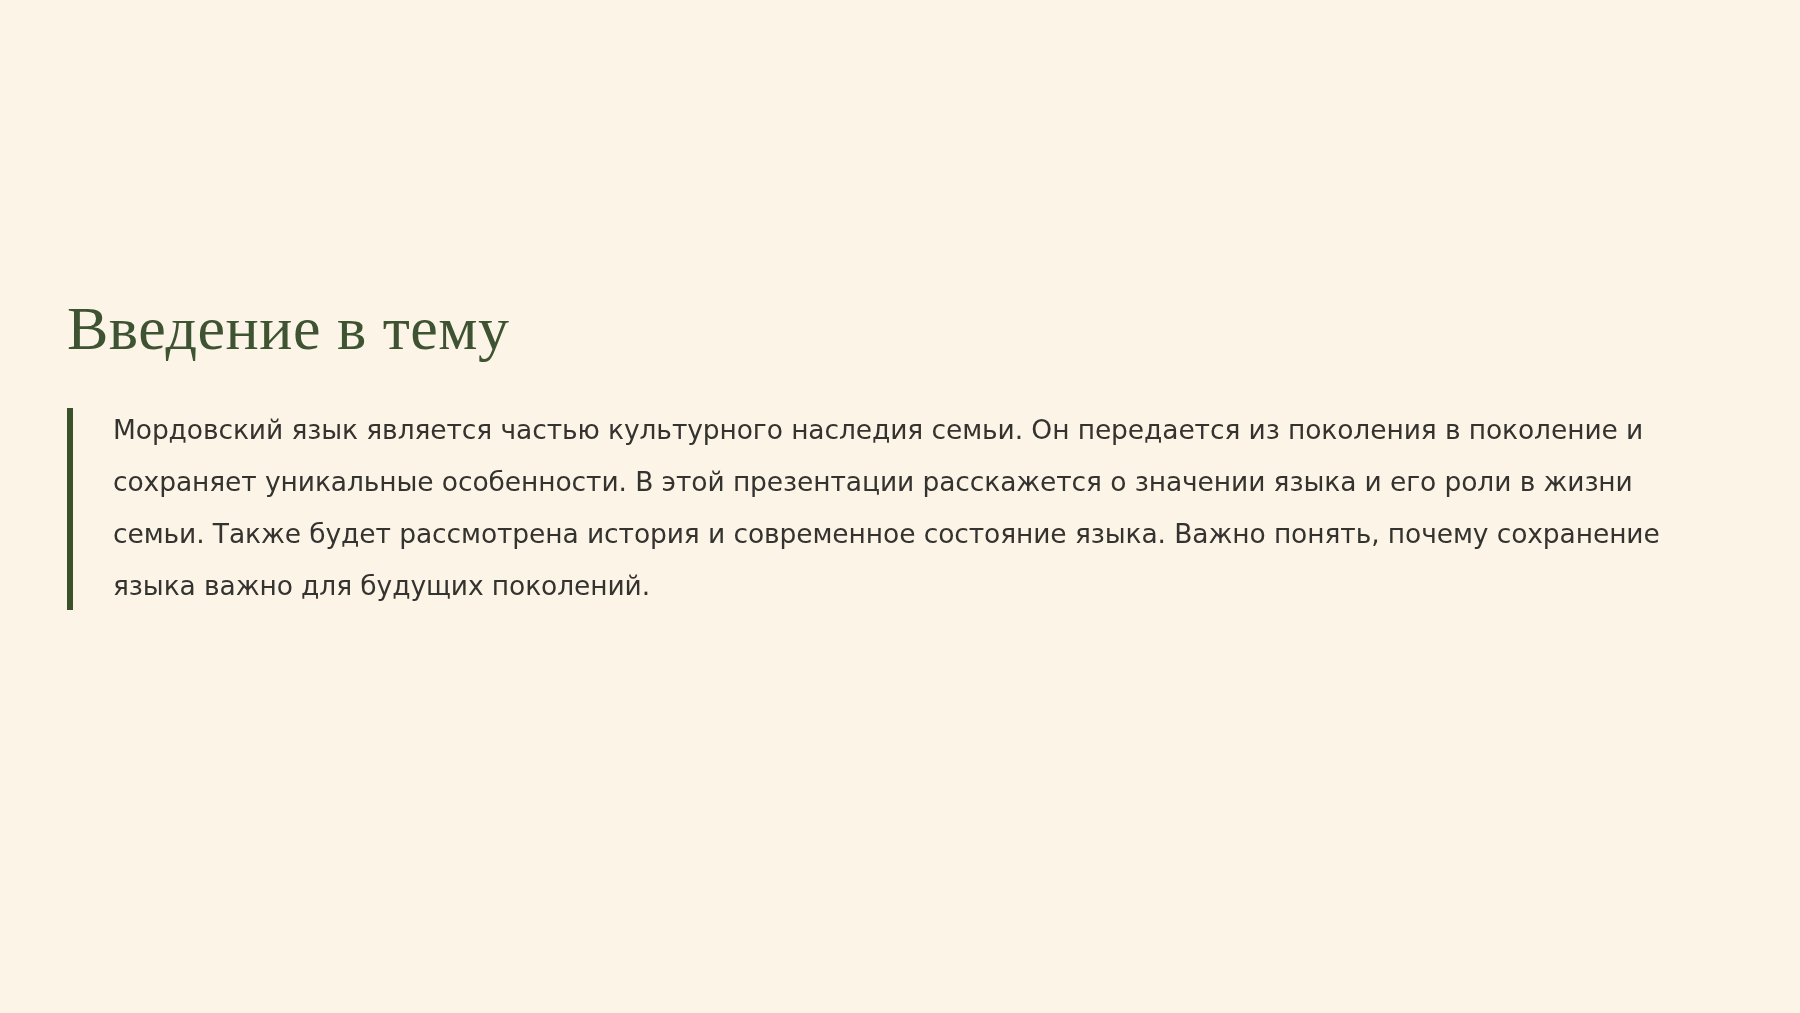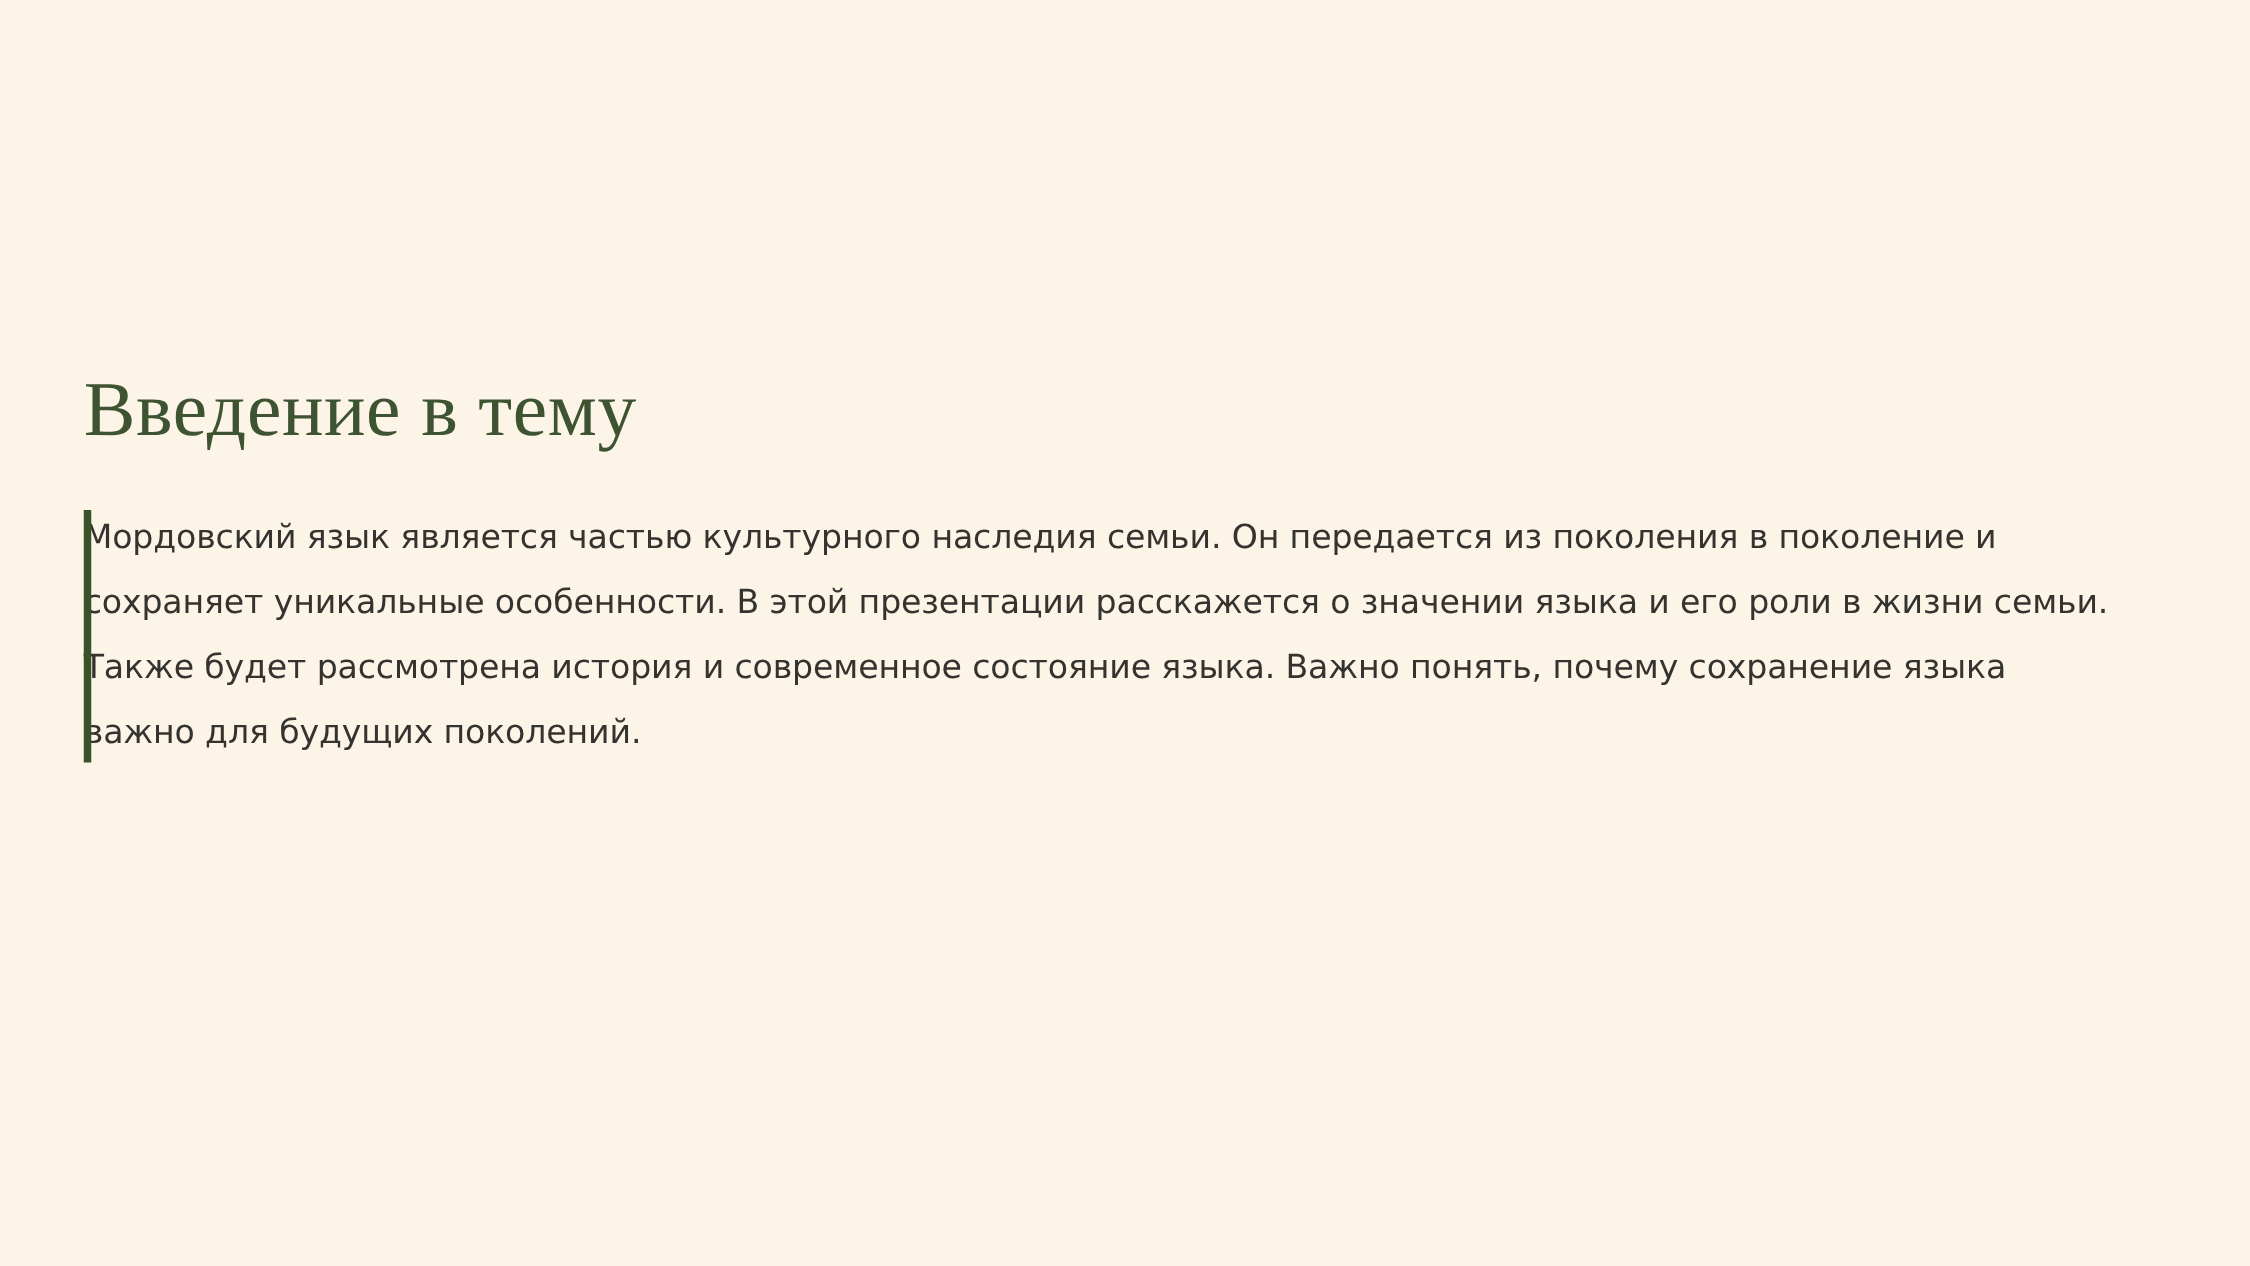--- a/index.html
+++ b/index.html
@@ -35,20 +35,21 @@
     line-height: 1.08;
     font-weight: 400;
     color: #3d5331;
     letter-spacing: 0.5px;
     margin: 0 0 42px 0;
     white-space: nowrap;
   }
 
   .body-block {
     position: relative;
+    padding-left: 46px;
     box-sizing: border-box;
   }
 
   .accent-bar {
     position: absolute;
     left: 0;
     top: 4px;
     bottom: 2px;
     width: 6px;
     background: #3a5129;

